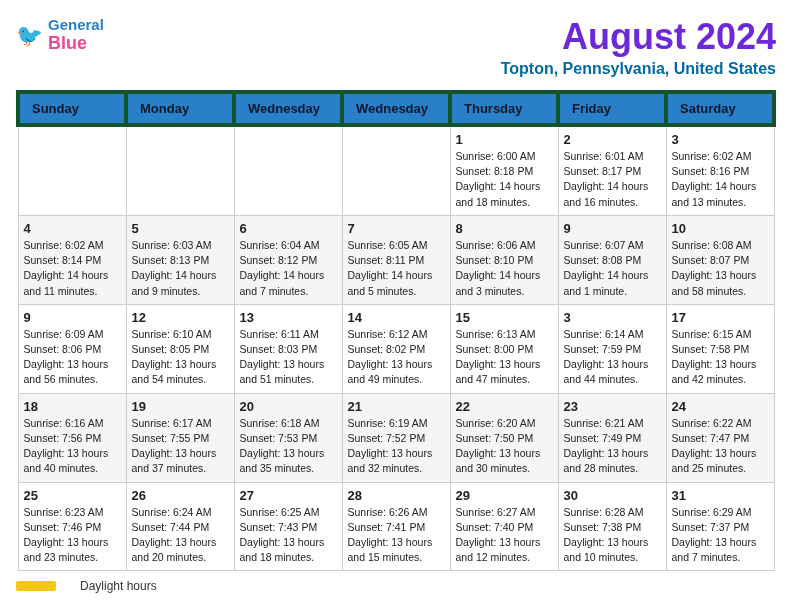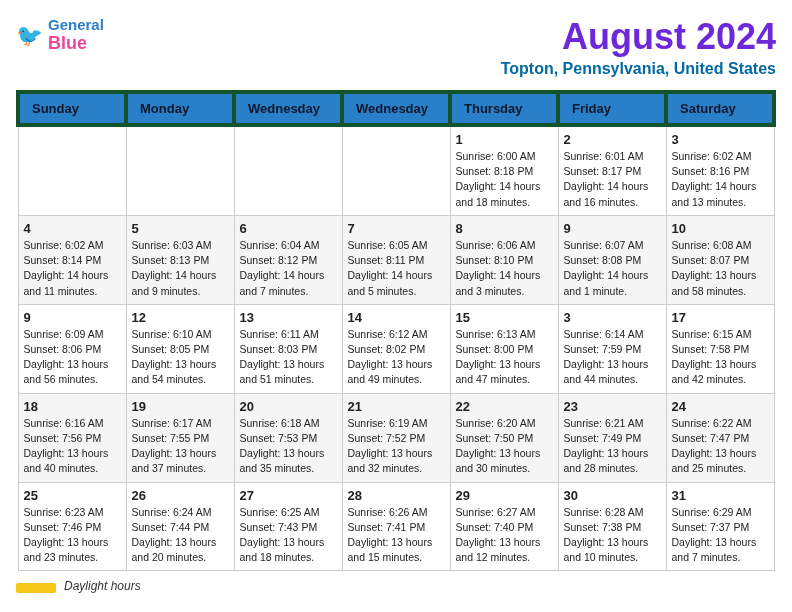--- a/index.html
+++ b/index.html
@@ -76,23 +76,22 @@
       color: #222;
     }
     .empty-cell {
       background: #fff !important;
     }
     .footer-note {
       margin-top: 8px;
       font-size: 12px;
       color: #333;
       display: flex;
-      align-items: flex-end;
-      gap: 8px;
-      font-style: italic;
+      align-items: center;
+      gap: 24px;
     }
     .daylight-bar {
       display: inline-block;
       width: 40px;
       height: 10px;
       background: #f5c518;
       border-radius: 2px;
     }
   </style>
 </head>

